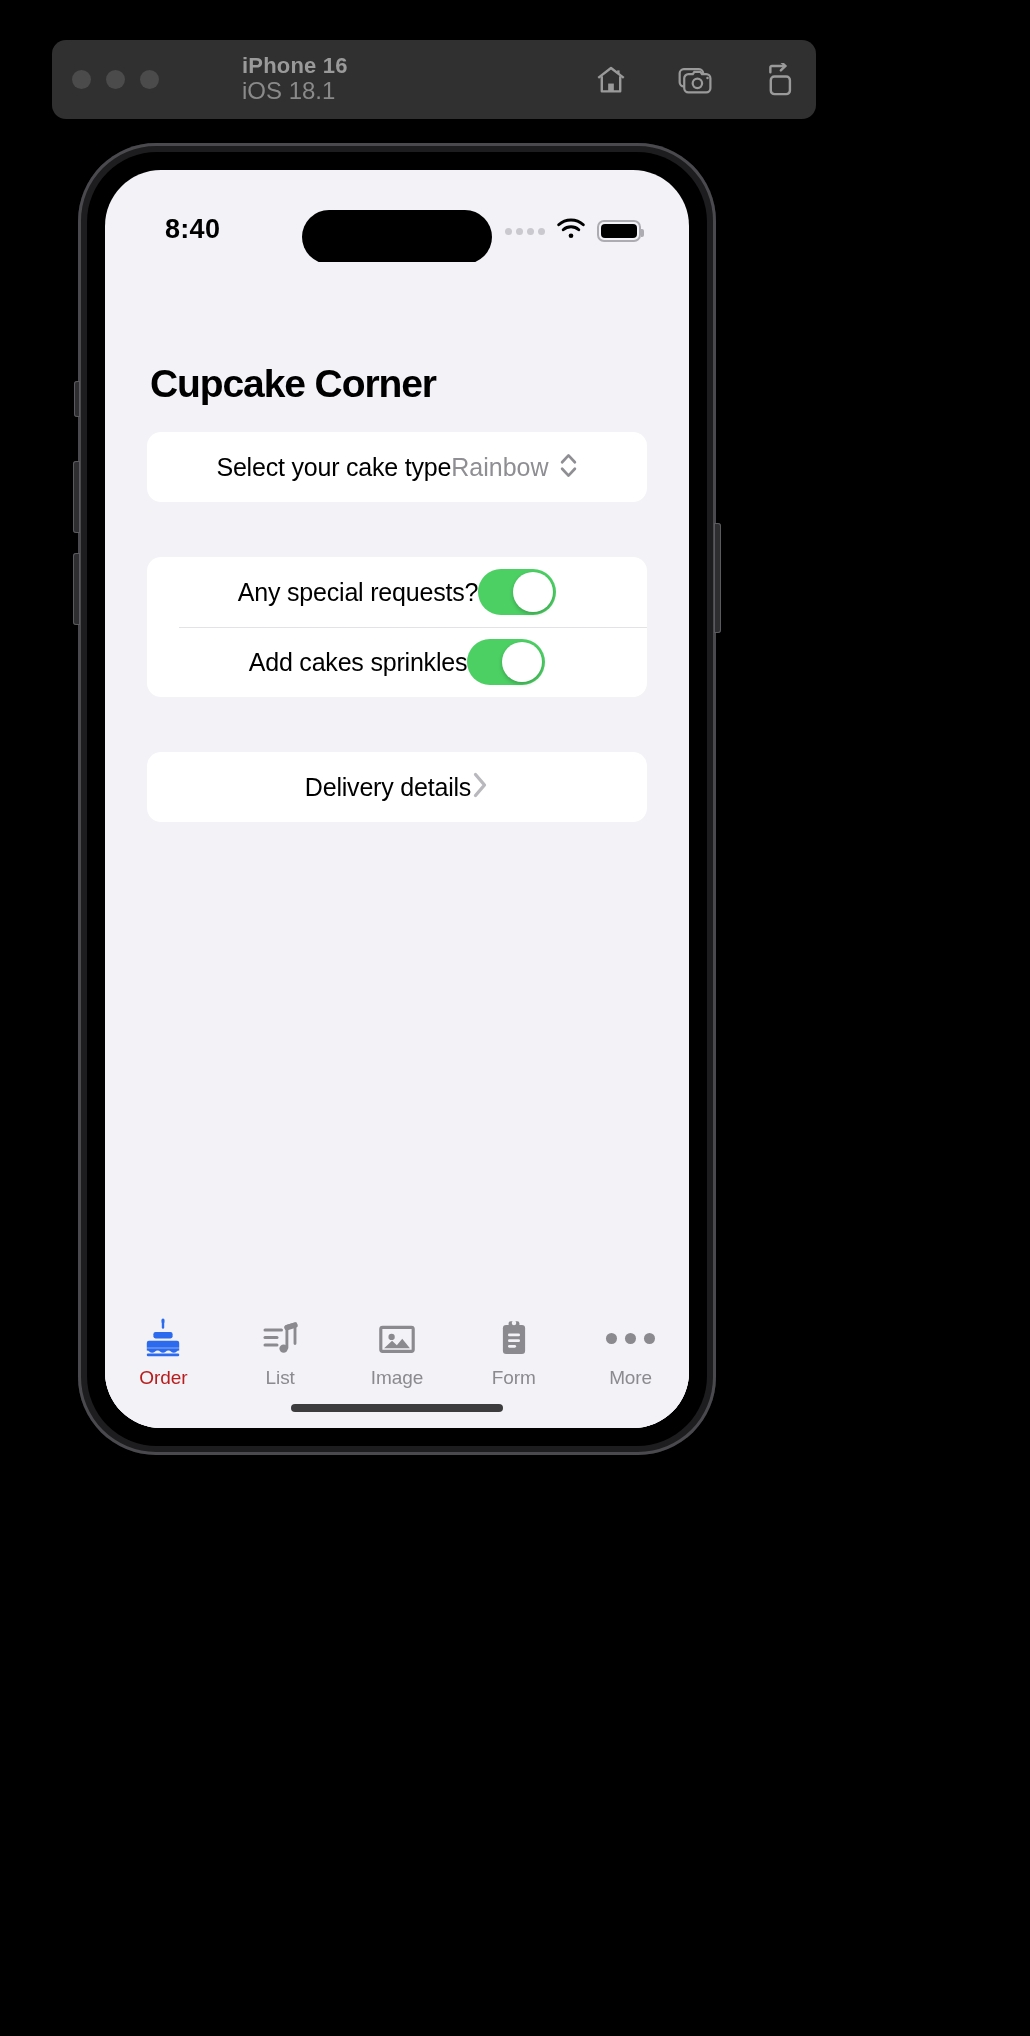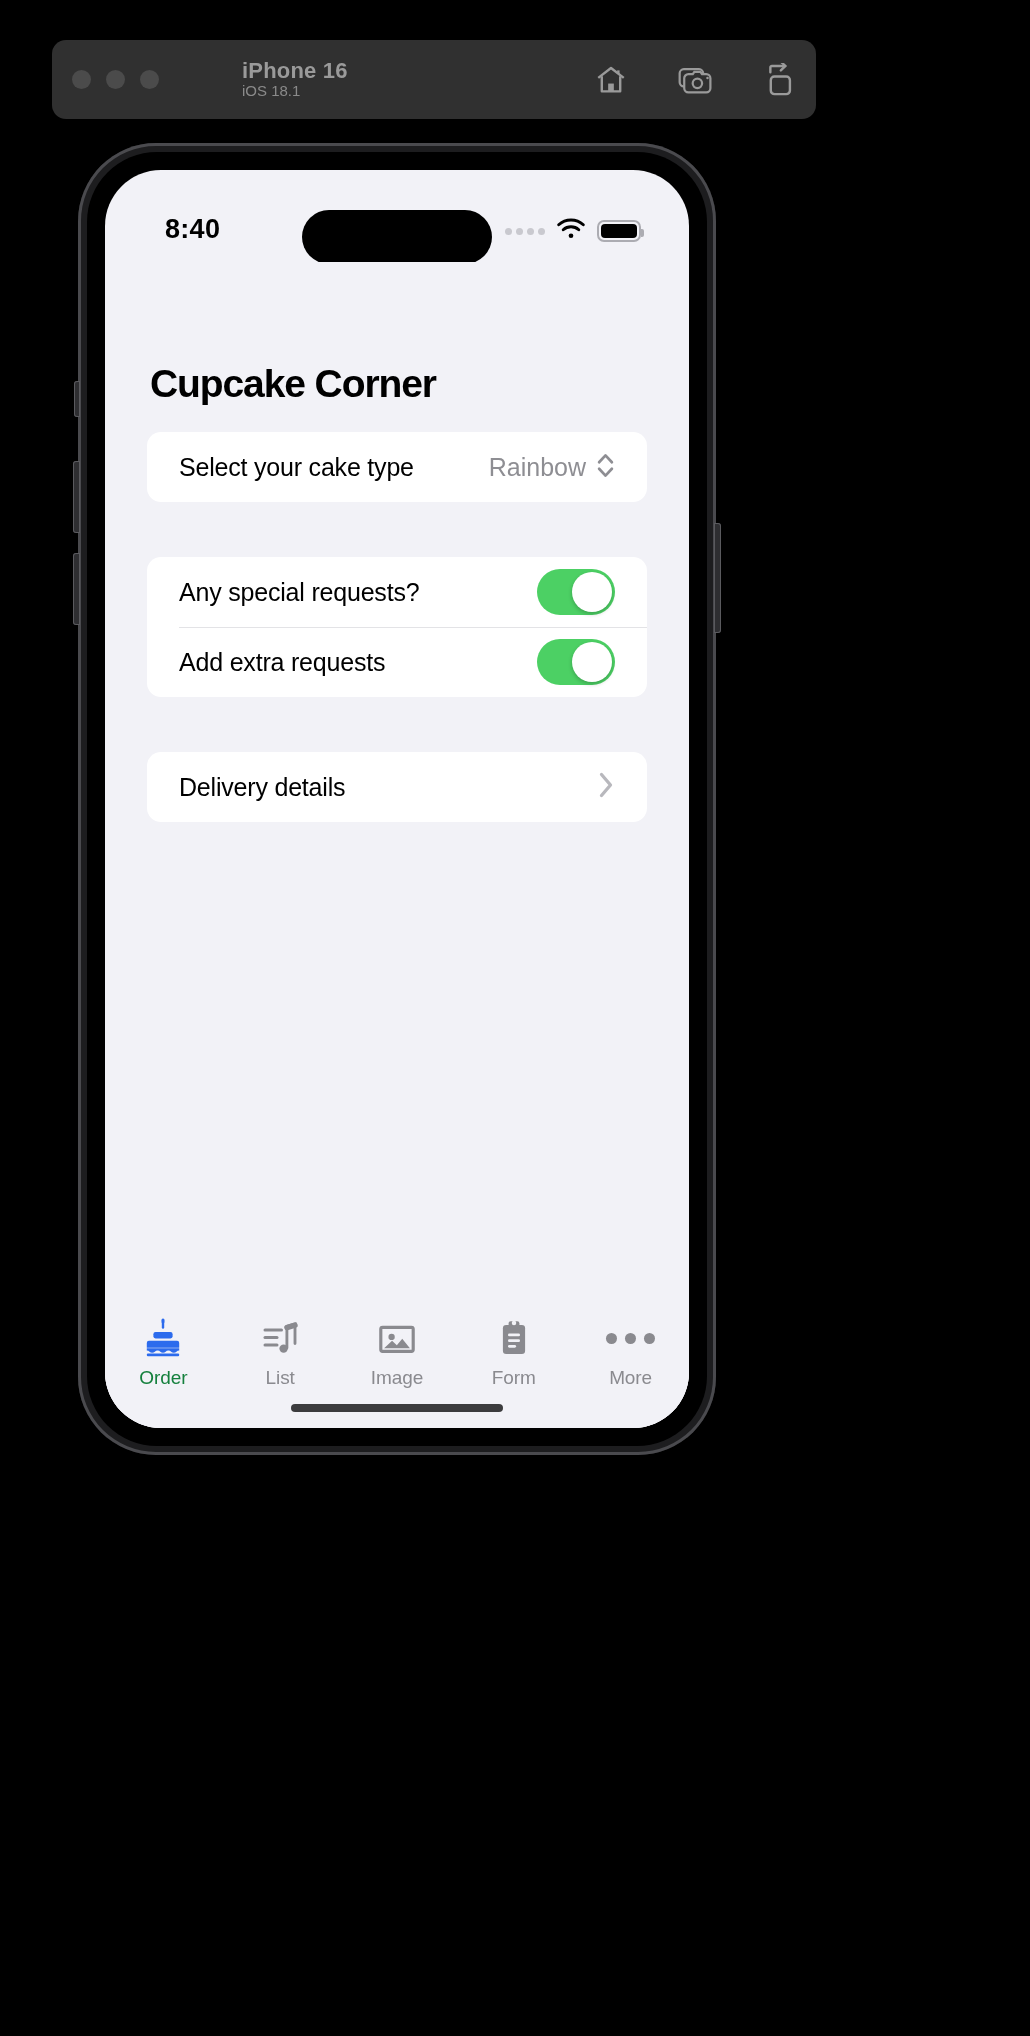--- a/index.html
+++ b/index.html
@@ -19,21 +19,21 @@
     display:flex; align-items:center;
   }
   .traffic{ display:flex; gap:15px; margin-left:20px; }
   .dot{ width:19px; height:19px; border-radius:50%; background:#4b4b4b; }
   .sim-titles{
     position:absolute; left:190px; top:50%;
     transform:translateY(-50%);
     line-height:1.12;
   }
   .sim-device{ color:#9a9a9a; font-size:22px; font-weight:bold; letter-spacing:.2px;}
-  .sim-os{ color:#8a8a8a; font-size:15px; }
+  .sim-os{ color:#8a8a8a; font-size:24px; }
   .sim-tools{
     position:absolute; right:20px; top:50%;
     transform:translateY(-50%);
     display:flex; gap:50px; align-items:center;
   }
   .sim-tools svg{ display:block; }
 
   
   .phone{
     position:absolute; left:78px; top:143px;
@@ -103,21 +103,21 @@
     letter-spacing:-1.1px;
     margin:100px 0 0 45px;
   }
   .card{
     background:#fff;
     border-radius:14px;
     margin:26px 42px 0 42px;
   }
   .card.gap-lg{ margin-top:55px; }
   .row{
-    display:flex; align-items:center; justify-content:space-between;
+    display:flex; align-items:center; justify-content:center;
     min-height:70px;
     padding:0 32px;
     position:relative;
   }
   .row + .row::before{
     content:""; position:absolute; left:32px; right:0; top:0;
     height:1px; background:#e3e3e6;
   }
   .row-label{ font-size:25px; color:#000; letter-spacing:-.2px; }
 
@@ -161,21 +161,21 @@
     position:absolute; left:0; right:0; bottom:0; height:126px;
     display:flex; align-items:flex-start; justify-content:space-around;
     padding-top:14px;
     background:#F2F2F7;
   }
   .tab{
     display:flex; flex-direction:column; align-items:center; gap:7px;
     width:100px;
   }
   .tab-label{ font-size:19px; color:#8a8a8f; letter-spacing:-.1px; }
-  .tab.active .tab-label{ color:#15803d; }
+  .tab.active .tab-label{ color:#b91c1c; }
   .tab-icon{ height:44px; display:flex; align-items:flex-end; justify-content:center; }
   .home-indicator{
     position:absolute; bottom:16px; left:50%; transform:translateX(-50%);
     width:212px; height:8px; border-radius:4px; background:#3c3c3e;
   }
   .ellipsis{ display:flex; gap:8px; align-items:center; height:44px; }
   .ellipsis i{ width:11px; height:11px; border-radius:50%; background:#8a8a8f; display:block; }
 </style>
 </head>
 <body>
@@ -268,21 +268,21 @@
         </div>
 
         <div class="card gap-lg">
           <div class="row">
             <span class="row-label">Any special requests?</span>
             <span class="toggle on">
                 <span class="knob"></span>
               </span>
           </div>
           <div class="row">
-            <span class="row-label">Add extra requests</span>
+            <span class="row-label">Add cakes sprinkles</span>
             <span class="toggle on">
                 <span class="knob"></span>
               </span>
           </div>
         </div>
 
         <div class="card gap-lg">
           <div class="row">
             <span class="row-label">Delivery details</span>
             <span class="disclosure">

